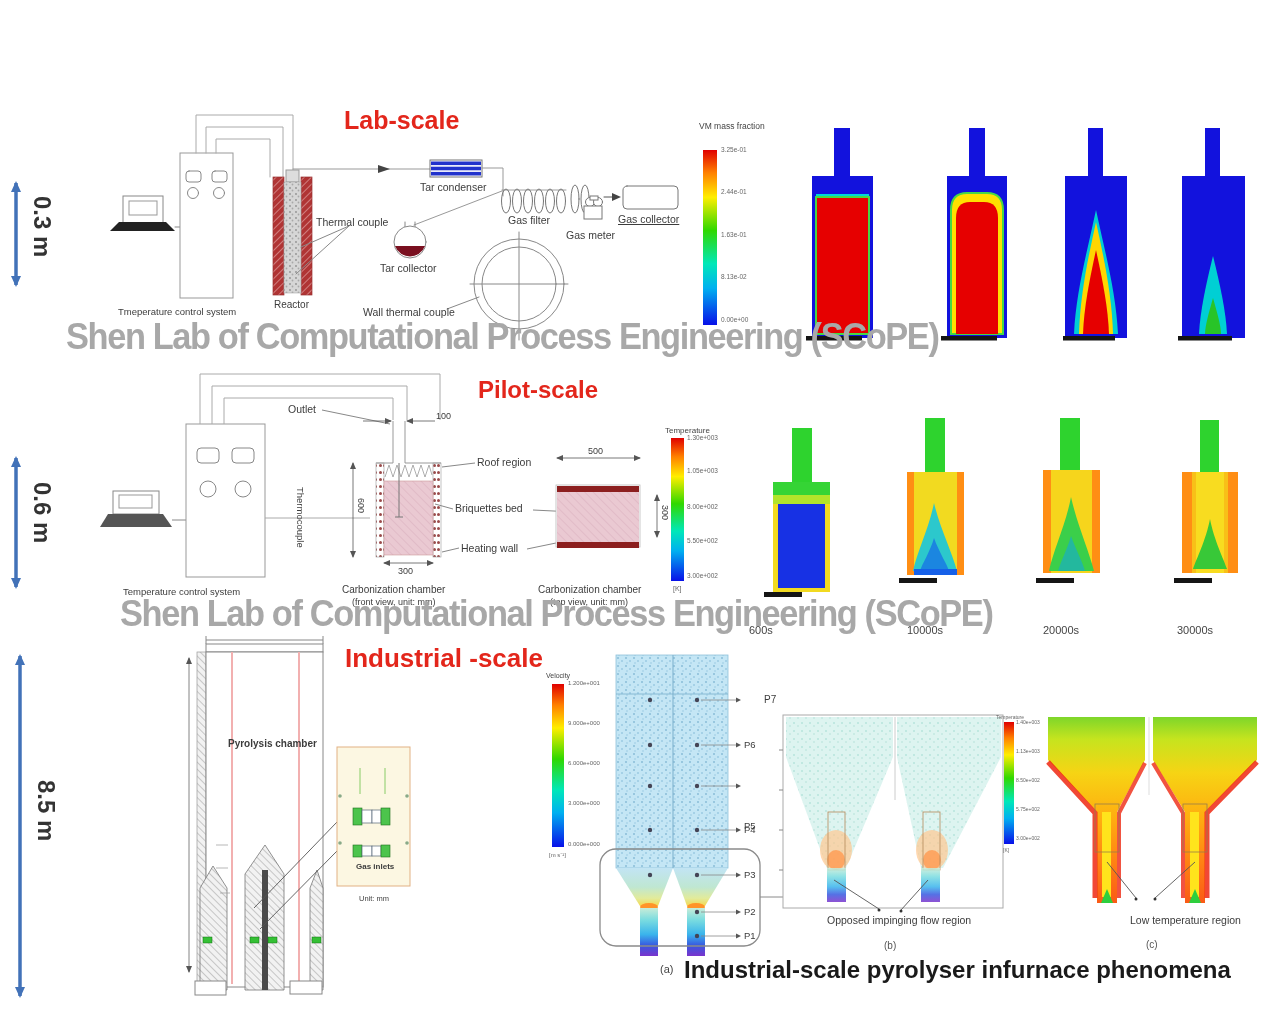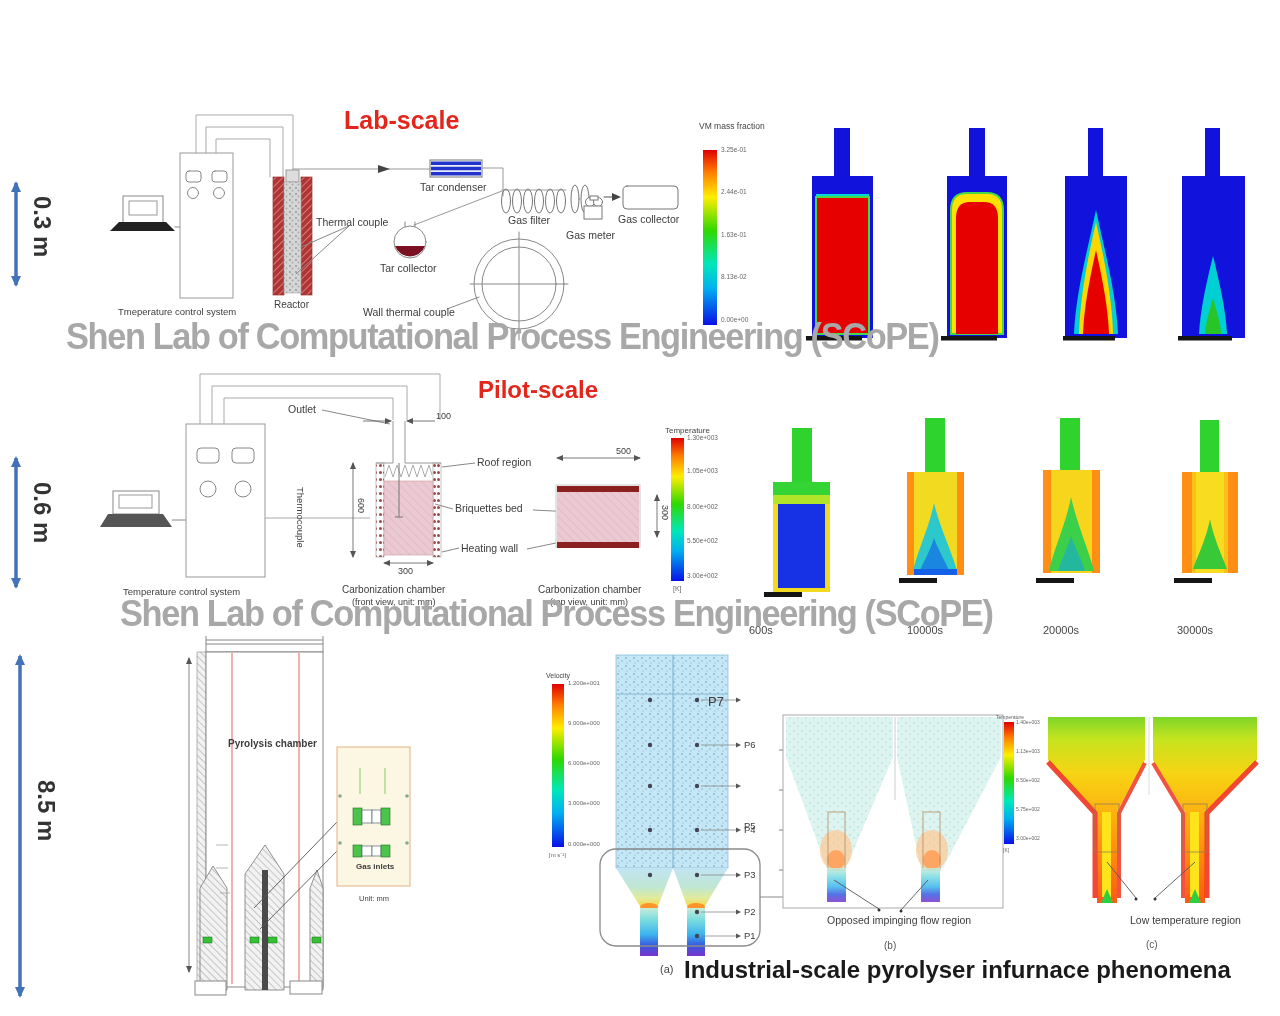--- a/index.html
+++ b/index.html
@@ -424,76 +424,77 @@
 <div class="lbl vlbl scalelbl" style="left:32px;top:780px;">8.5 m</div>
 
 <div class="lbl head" style="left:344px;top:106px;font-size:25px;">Lab-scale</div>
 <div class="lbl" style="left:118px;top:306px;font-size:9.5px;">Tmeperature control system</div>
 <div class="lbl" style="left:274px;top:299px;font-size:10px;">Reactor</div>
 <div class="lbl" style="left:316px;top:216px;font-size:10.5px;">Thermal couple</div>
 <div class="lbl" style="left:420px;top:181px;font-size:10.5px;">Tar condenser</div>
 <div class="lbl" style="left:380px;top:262px;font-size:10.5px;">Tar collector</div>
 <div class="lbl" style="left:508px;top:214px;font-size:10.5px;">Gas filter</div>
 <div class="lbl" style="left:566px;top:229px;font-size:10.5px;">Gas meter</div>
-<div class="lbl" style="left:618px;top:213px;font-size:10.5px;">Gas collector</div>
+<div class="lbl" style="left:618px;top:213px;font-size:10.5px;text-decoration:underline;">Gas collector</div>
 <div class="lbl" style="left:363px;top:306px;font-size:10.5px;">Wall thermal couple</div>
 
 <div class="lbl" style="left:699px;top:121px;font-size:8.5px;color:#444;">VM mass fraction</div>
 <div class="cbar" style="left:703px;top:150px;width:14px;height:175px;"></div>
 <div class="tick" style="left:721px;top:146px;font-size:6.5px;">3.25e-01</div>
 <div class="tick" style="left:721px;top:188px;font-size:6.5px;">2.44e-01</div>
 <div class="tick" style="left:721px;top:231px;font-size:6.5px;">1.63e-01</div>
 <div class="tick" style="left:721px;top:273px;font-size:6.5px;">8.13e-02</div>
 <div class="tick" style="left:721px;top:316px;font-size:6.5px;">0.00e+00</div>
 
 <div class="lbl head" style="left:478px;top:376px;font-size:24px;">Pilot-scale</div>
 <div class="lbl" style="left:123px;top:586px;font-size:9.5px;">Temperature control system</div>
 <div class="lbl" style="left:288px;top:403px;font-size:10.5px;">Outlet</div>
 <div class="lbl vlbl" style="left:295px;top:487px;font-size:9.5px;">Thermocouple</div>
 <div class="lbl" style="left:477px;top:456px;font-size:10.5px;">Roof region</div>
 <div class="lbl" style="left:455px;top:502px;font-size:10.5px;">Briquettes bed</div>
 <div class="lbl" style="left:461px;top:542px;font-size:10.5px;">Heating wall</div>
 <div class="lbl" style="left:436px;top:411px;font-size:9px;">100</div>
 <div class="lbl vlbl" style="left:356px;top:498px;font-size:9px;">600</div>
 <div class="lbl" style="left:398px;top:566px;font-size:9px;">300</div>
-<div class="lbl" style="left:616px;top:446px;font-size:9px;">500</div>
+<div class="lbl" style="left:588px;top:446px;font-size:9px;">500</div>
 <div class="lbl vlbl" style="left:660px;top:505px;font-size:9px;">300</div>
 <div class="lbl" style="left:342px;top:584px;font-size:10px;">Carbonization chamber</div>
 <div class="lbl" style="left:352px;top:597px;font-size:9px;">(front view, unit: mm)</div>
 <div class="lbl" style="left:538px;top:584px;font-size:10px;">Carbonization chamber</div>
 <div class="lbl" style="left:550px;top:597px;font-size:9px;">(top view, unit: mm)</div>
 
 <div class="lbl" style="left:665px;top:426px;font-size:8px;color:#444;">Temperature</div>
 <div class="cbar" style="left:671px;top:438px;width:13px;height:143px;"></div>
 <div class="tick" style="left:687px;top:434px;font-size:6.5px;">1.30e+003</div>
 <div class="tick" style="left:687px;top:467px;font-size:6.5px;">1.05e+003</div>
 <div class="tick" style="left:687px;top:503px;font-size:6.5px;">8.00e+002</div>
 <div class="tick" style="left:687px;top:537px;font-size:6.5px;">5.50e+002</div>
 <div class="tick" style="left:687px;top:572px;font-size:6.5px;">3.00e+002</div>
 <div class="tick" style="left:673px;top:585px;font-size:7px;">[K]</div>
 
 <div class="lbl" style="left:749px;top:624px;font-size:11px;color:#444;">600s</div>
 <div class="lbl" style="left:907px;top:624px;font-size:11px;color:#444;">10000s</div>
 <div class="lbl" style="left:1043px;top:624px;font-size:11px;color:#444;">20000s</div>
 <div class="lbl" style="left:1177px;top:624px;font-size:11px;color:#444;">30000s</div>
 
+<div class="lbl head" style="left:345px;top:643px;font-size:26px;">Industrial -scale</div>
 <div class="lbl" style="left:228px;top:738px;font-size:10px;font-weight:600;">Pyrolysis chamber</div>
 <div class="lbl" style="left:356px;top:862px;font-size:8px;font-weight:600;">Gas inlets</div>
 <div class="lbl" style="left:359px;top:894px;font-size:7.5px;color:#444;">Unit: mm</div>
 
 <div class="lbl" style="left:546px;top:672px;font-size:7px;color:#444;">Velocity</div>
 <div class="cbar" style="left:552px;top:684px;width:12px;height:163px;"></div>
 <div class="tick" style="left:568px;top:680px;font-size:6px;">1.200e+001</div>
 <div class="tick" style="left:568px;top:720px;font-size:6px;">9.000e+000</div>
 <div class="tick" style="left:568px;top:760px;font-size:6px;">6.000e+000</div>
 <div class="tick" style="left:568px;top:800px;font-size:6px;">3.000e+000</div>
 <div class="tick" style="left:568px;top:841px;font-size:6px;">0.000e+000</div>
 <div class="tick" style="left:549px;top:851px;font-size:6px;">[m s⁻¹]</div>
 
-<div class="lbl" style="left:708px;top:694px;font-size:13px;">P7</div>
+<div class="lbl" style="left:728px;top:694px;font-size:10px;padding-left:36px;">P7</div>
 <div class="lbl" style="left:744px;top:739px;font-size:9.5px;">P6</div>
 <div class="lbl" style="left:744px;top:780px;font-size:9.5px;margin-top:40px;">P5</div>
 <div class="lbl" style="left:744px;top:824px;font-size:9.5px;">P4</div>
 <div class="lbl" style="left:744px;top:869px;font-size:9.5px;">P3</div>
 <div class="lbl" style="left:744px;top:906px;font-size:9.5px;">P2</div>
 <div class="lbl" style="left:744px;top:930px;font-size:9.5px;">P1</div>
 
 <div class="lbl" style="left:996px;top:714px;font-size:5px;color:#666;">Temperature</div>
 <div class="cbar" style="left:1004px;top:722px;width:10px;height:122px;"></div>
 <div class="tick" style="left:1016px;top:719px;font-size:5px;">1.40e+003</div>

